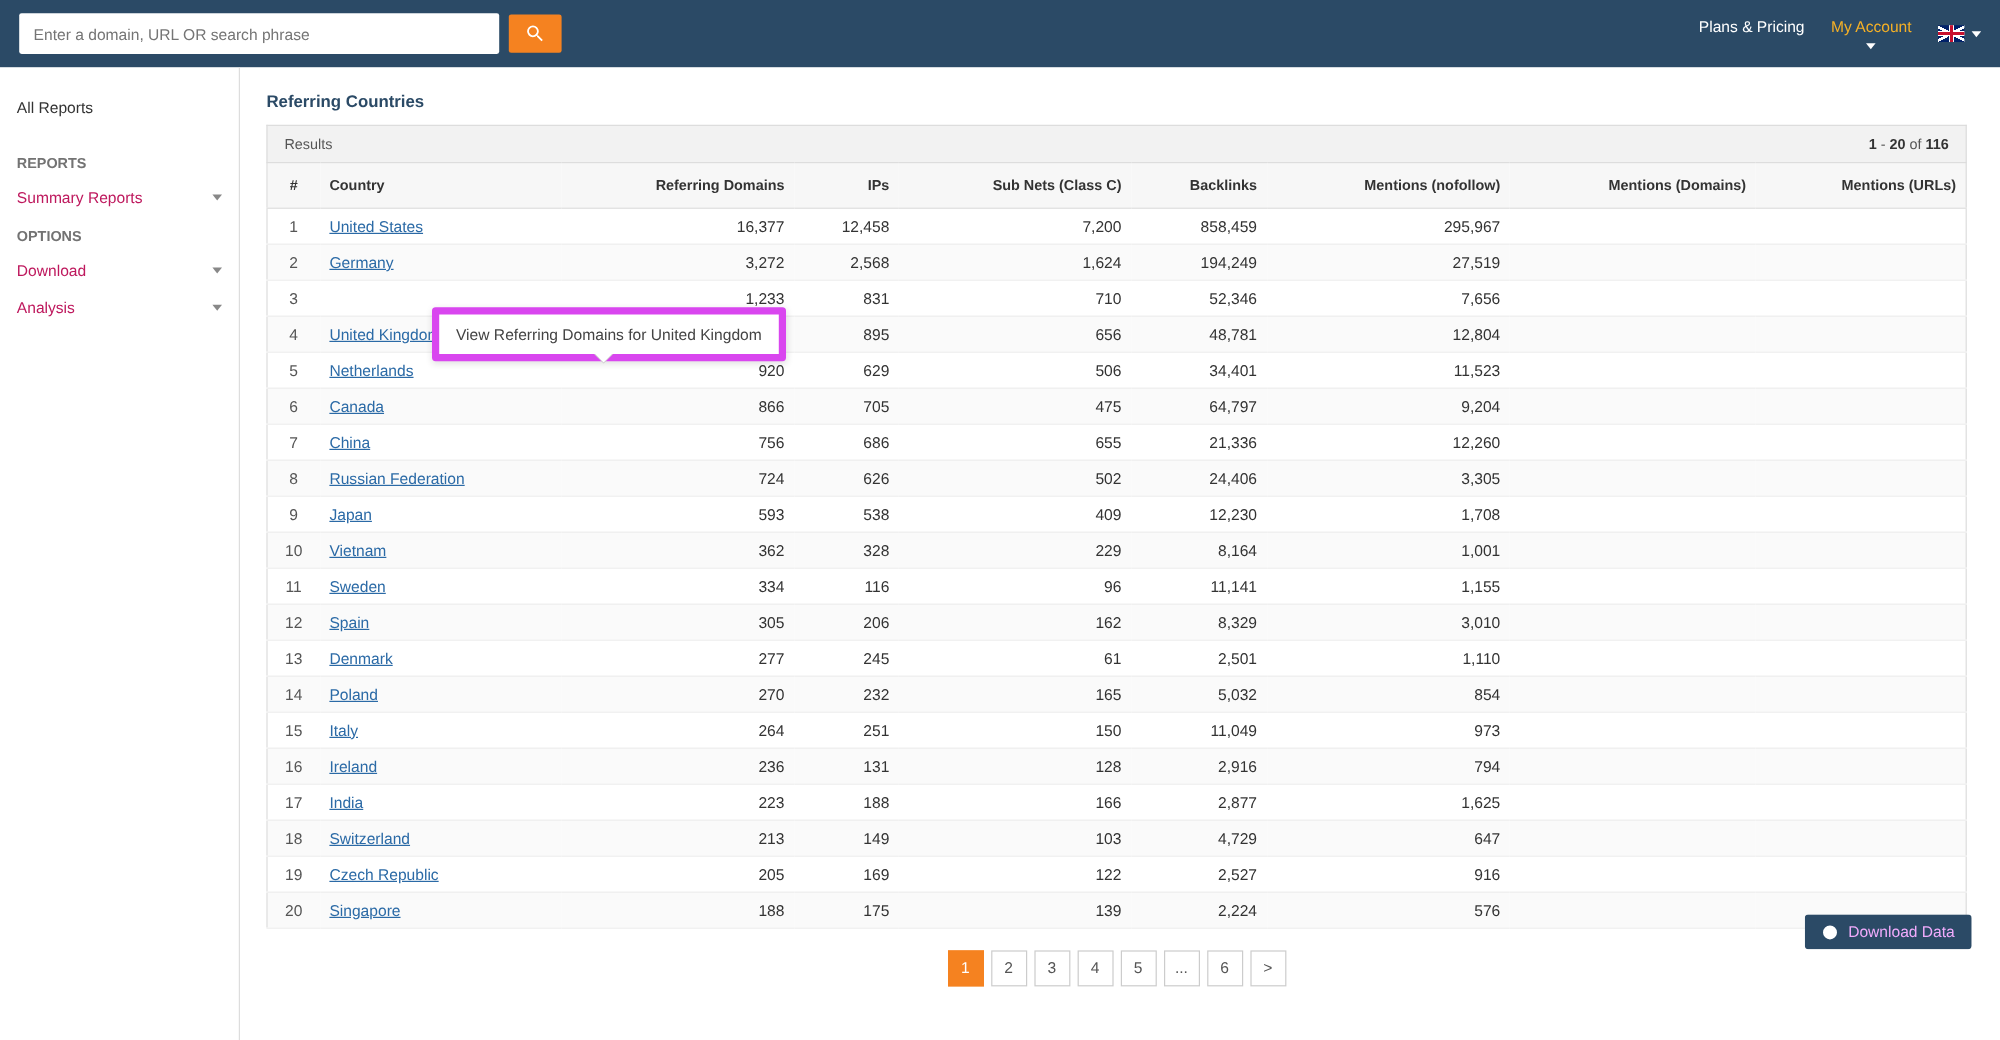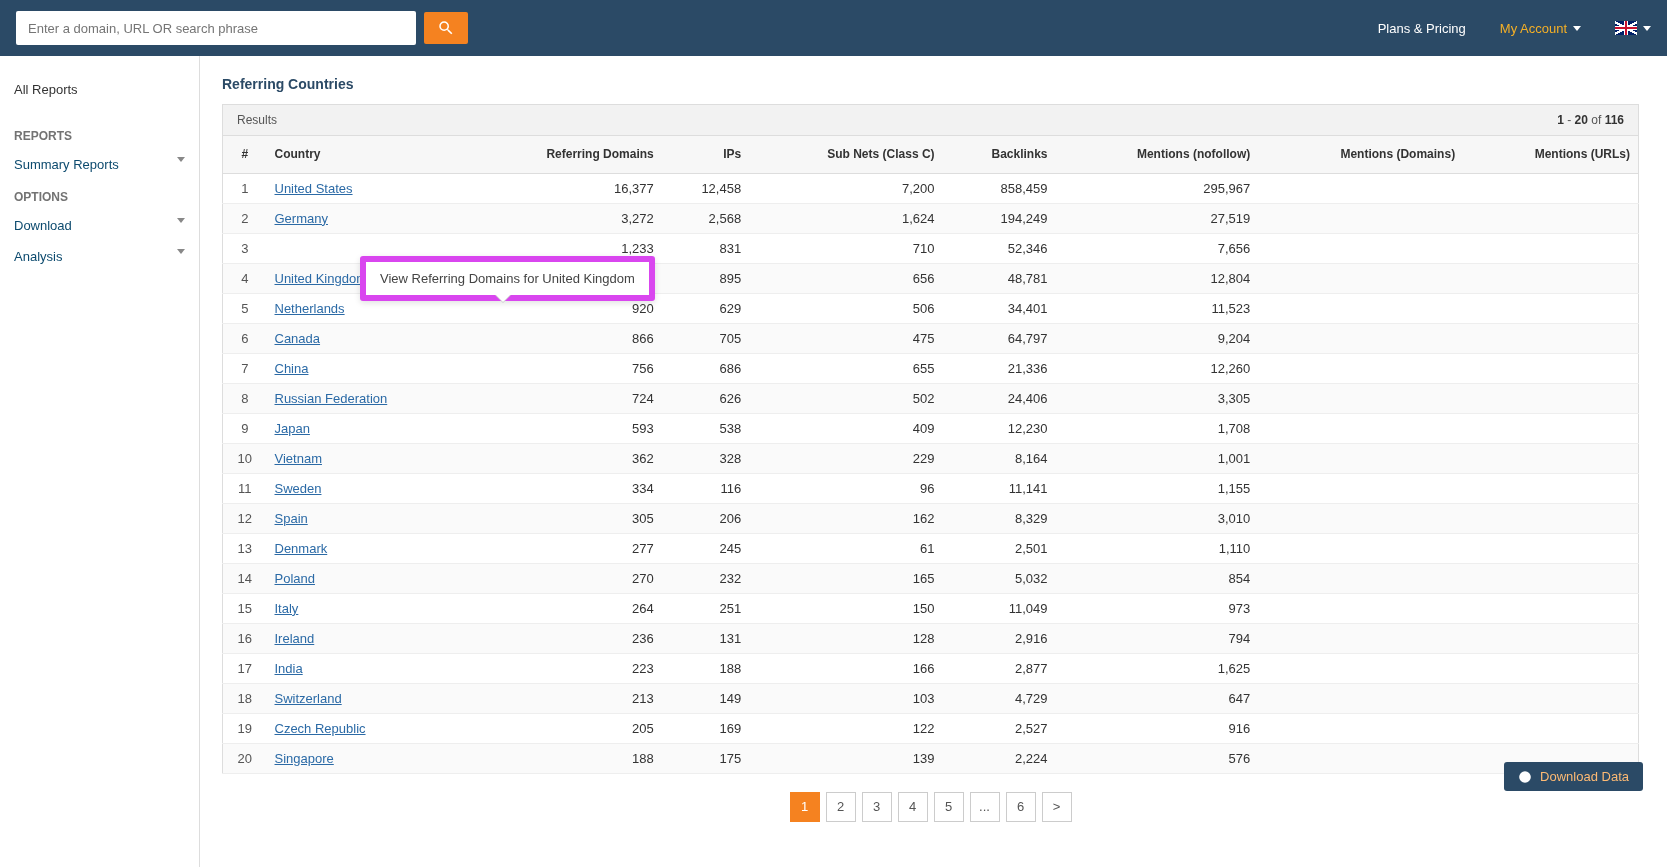--- a/index.html
+++ b/index.html
@@ -3,38 +3,38 @@
 <meta charset="utf-8">
 <style>
 * { margin: 0; padding: 0; box-sizing: border-box; }
 body { font-family: -apple-system, "Segoe UI", Arial, sans-serif; font-size: 13px; color: #333; background: #fff; }
 
 .topbar { background: #2b4a66; height: 56px; display: flex; align-items: center; padding: 0 16px; justify-content: space-between; }
 .topbar-left { display: flex; align-items: center; gap: 8px; }
 .search-box { width: 400px; height: 32px; border: none; padding: 17px 12px; font-size: 13px; color: #666; background: #fff; border-radius: 2px; }
 .search-btn { width: 44px; height: 32px; background: #f58220; border: none; cursor: pointer; display: flex; align-items: center; justify-content: center; border-radius: 2px; }
 .search-btn svg { fill: #fff; }
-.topbar-right { display: flex; gap: 34px; color: #fff; font-size: 13px; }
+.topbar-right { display: flex; gap: 22px; color: #fff; font-size: 13px; }
 .topbar-right .link { color: #fff; cursor: pointer; }
-.topbar-right .my-account { color: #f5b026; display: flex; align-items: center; gap: 6px; cursor: pointer; }
+.topbar-right .my-account { color: #f5b026; display: flex; align-items: center; gap: 6px; cursor: pointer; flex-direction: column; }
 .flag-group { display: flex; align-items: center; gap: 6px; cursor: pointer; }
 .flag { width: 22px; height: 14px; background: linear-gradient(to bottom, #012169 0%, #012169 100%); position: relative; display: inline-block; }
 .flag::before, .flag::after { content:''; position:absolute; inset:0; }
 .flag::before { background: linear-gradient(27deg, transparent 45%, #fff 45%, #fff 55%, transparent 55%), linear-gradient(-27deg, transparent 45%, #fff 45%, #fff 55%, transparent 55%), linear-gradient(to right, transparent 40%, #fff 40%, #fff 60%, transparent 60%), linear-gradient(to bottom, transparent 35%, #fff 35%, #fff 65%, transparent 65%); }
 .flag::after { background: linear-gradient(to right, transparent 44%, #c8102e 44%, #c8102e 56%, transparent 56%), linear-gradient(to bottom, transparent 40%, #c8102e 40%, #c8102e 60%, transparent 60%); }
 .chev { width:0;height:0;border-left:4px solid transparent;border-right:4px solid transparent;border-top:5px solid #fff;display:inline-block; }
 .chev-dark { border-top-color:#888; }
 
 .main-wrap { display: flex; }
 .sidebar { width: 200px; border-right: 1px solid #ddd; padding: 18px 0; min-height: 811px; }
 .content { flex: 1; padding: 20px 28px 40px 22px; position: relative; }
 
 .sidebar a.all-reports { display:block; padding: 8px 14px 22px; color: #333; font-size:13px; cursor:pointer; }
 .sb-head { font-weight: bold; font-size: 12px; padding: 10px 14px 6px; color:#737373; }
-.sb-item { display: flex; justify-content: space-between; padding: 8px 14px; color: #0c4a6e; font-size: 13px; cursor: pointer; gap: 21px; }
+.sb-item { display: flex; align-items: center; justify-content: space-between; padding: 8px 14px; color: #be185d; font-size: 13px; cursor: pointer; gap: 21px; }
 .sb-sub { padding: 8px 14px 8px 24px; color: #333; font-size: 13px; cursor: pointer; }
 .sb-sub.active { background: #eaeaea; border-radius: 2px; margin: 0 6px; padding-left: 18px; }
 
 .page-title { font-size: 14px; font-weight: bold; color: #2b4a66; margin-bottom: 12px; }
 .results-bar { background: #f2f2f2; border: 1px solid #ddd; border-bottom: none; padding: 8px 14px; display: flex; justify-content: space-between; font-size: 12px; color: #555; }
 .results-bar .right b { color: #333; }
 
 table { width: 100%; border-collapse: collapse; border: 1px solid #ddd; }
 thead th { background: #f7f7f7; border-bottom: 1px solid #ddd; padding: 10px 8px; font-size: 12px; color: #333; text-align: right; font-weight: bold; vertical-align: top; line-height: 1.4; }
 thead th.left { text-align: left; }
@@ -46,21 +46,21 @@
 tbody tr:nth-child(even) { background: #fafafa; }
 
 .tooltip { position: absolute; top: 200px; left: 160px; background: #fff; border: 6px solid #d946ef; border-radius: 3px; padding: 9px 14px; font-size: 13px; color: #444; box-shadow: 0 2px 6px rgba(0,0,0,0.12); }
 .tooltip::after { content:''; position:absolute; bottom:-7px; left:130px; width:0;height:0;border-left:7px solid transparent;border-right:7px solid transparent;border-top:7px solid #fff; }
 .tooltip::before { content:''; position:absolute; bottom:-8px; left:129px; width:0;height:0;border-left:8px solid transparent;border-right:8px solid transparent;border-top:8px solid #ccc; }
 
 .pager { display: flex; gap: 6px; justify-content: center; margin-top: 18px; }
 .pager .pg { width: 30px; height: 30px; border: 1px solid #ccc; display: flex; align-items: center; justify-content: center; font-size: 13px; cursor: pointer; background:#fff; color:#555; }
 .pager .pg.active { background: #f58220; border-color: #f58220; color: #fff; }
 
-.download-data { position: fixed; right: 24px; bottom: 76px; background: #2b4a66; color: #fdba74; padding: 7px 14px; border-radius: 3px; font-size: 13px; cursor: pointer; display: flex; align-items: center; gap: 8px; }
+.download-data { position: fixed; right: 24px; bottom: 76px; background: #2b4a66; color: #f0abfc; padding: 7px 14px; border-radius: 3px; font-size: 13px; cursor: pointer; display: flex; align-items: center; gap: 8px; }
 .download-data svg { fill:#fff; }
 </style>
 </head>
 <body>
 
 <div class="topbar">
   <div class="topbar-left">
     <input class="search-box" placeholder="Enter a domain, URL OR search phrase" style="">
     <button class="search-btn">
       <svg width="18" height="18" viewBox="0 0 24 24">

